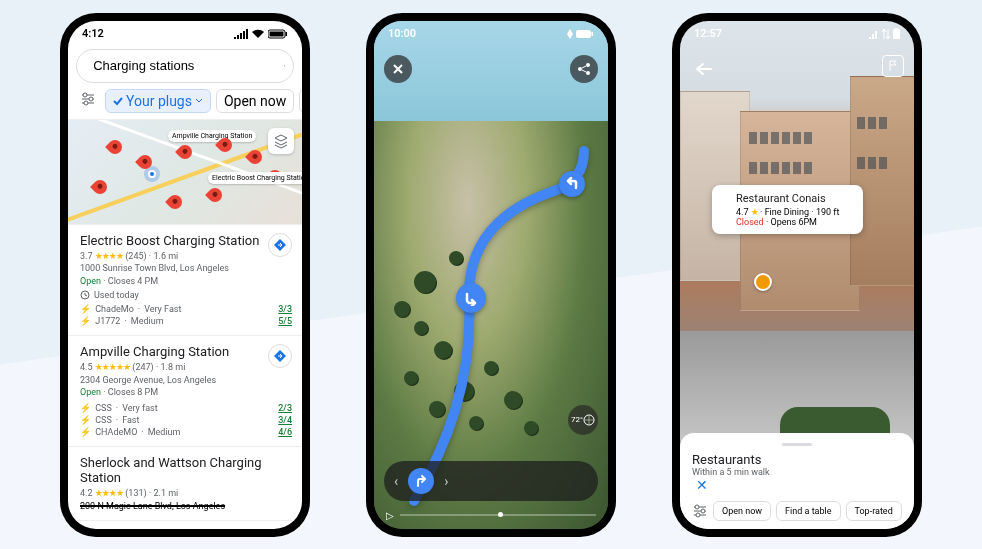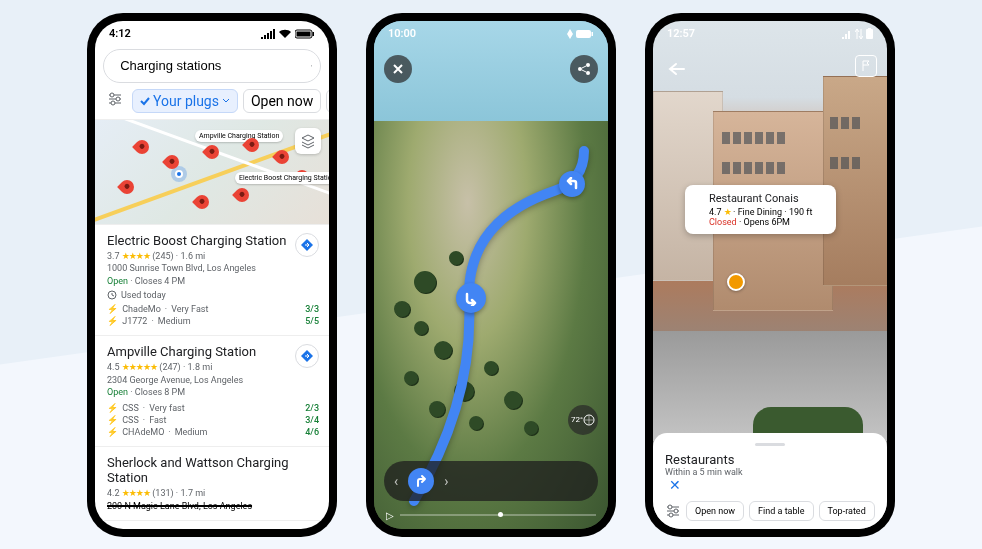--- a/index.html
+++ b/index.html
@@ -8,21 +8,21 @@
     background: #e8f0f8;
     width: 982px; height: 549px;
     overflow: hidden;
     position: relative;
   }
   .stage {
     width: 982px; height: 549px;
     display: flex;
     justify-content: center;
     align-items: center;
-    gap: 29px;
+    gap: 56px;
     position: relative;
   }
   
   .bg-shape {
     position: absolute;
     width: 1200px; height: 600px;
     background: #f3f7fd;
     transform: rotate(-8deg);
     top: 300px; left: -120px;
     z-index: 0;
@@ -151,21 +151,21 @@
     font-size: 9px; color: #5f6368; display:flex; align-items:center; gap:4px;
     margin-top:3px;
   }
   .plugs { margin-top: 3px; }
   .plug-row {
     display:flex; justify-content:space-between; align-items:center;
     font-size: 9px; color:#5f6368; padding: 1px 0;
   }
   .plug-row .name { display:flex; align-items:center; gap:4px; }
   .bolt { color:#000; }
-  .avail { color: #188038; font-weight: 500; }
+  .avail { color: #188038; font-weight: 500; text-decoration: underline; }
   .addr.strike { text-decoration: line-through; text-decoration-thickness: 2px; color: #000;}
 
   
   .screen.nav {
     background: linear-gradient(to bottom, #8fc3d9 0%, #7fb5cc 18%, #a2a88a 22%, #6b8d54 45%, #4e6d3a 75%, #3d5430 100%);
     position: relative;
   }
   .nav .status { position:absolute; top:0; left:0; right:0; z-index:5; }
   .nav-top {
     position: absolute; top: 34px; left: 10px; right: 10px;
@@ -449,21 +449,21 @@
           </div>
         </div>
       </div>
 
       <div class="result">
         <div class="title">Sherlock and Wattson Charging Station</div>
         <div class="meta">
           <span>4.2</span>
           <span class="stars">★★★★</span>
           <span>(131)</span> ·
-          <span>1.7 mi</span>
+          <span>2.1 mi</span>
         </div>
         <div class="addr strike">200 N Magic Lane Blvd, Los Angeles</div>
       </div>
     </div>
   </div>
 </div>
 
 <div class="phone">
   <div class="screen nav">
     <div class="water"></div>

